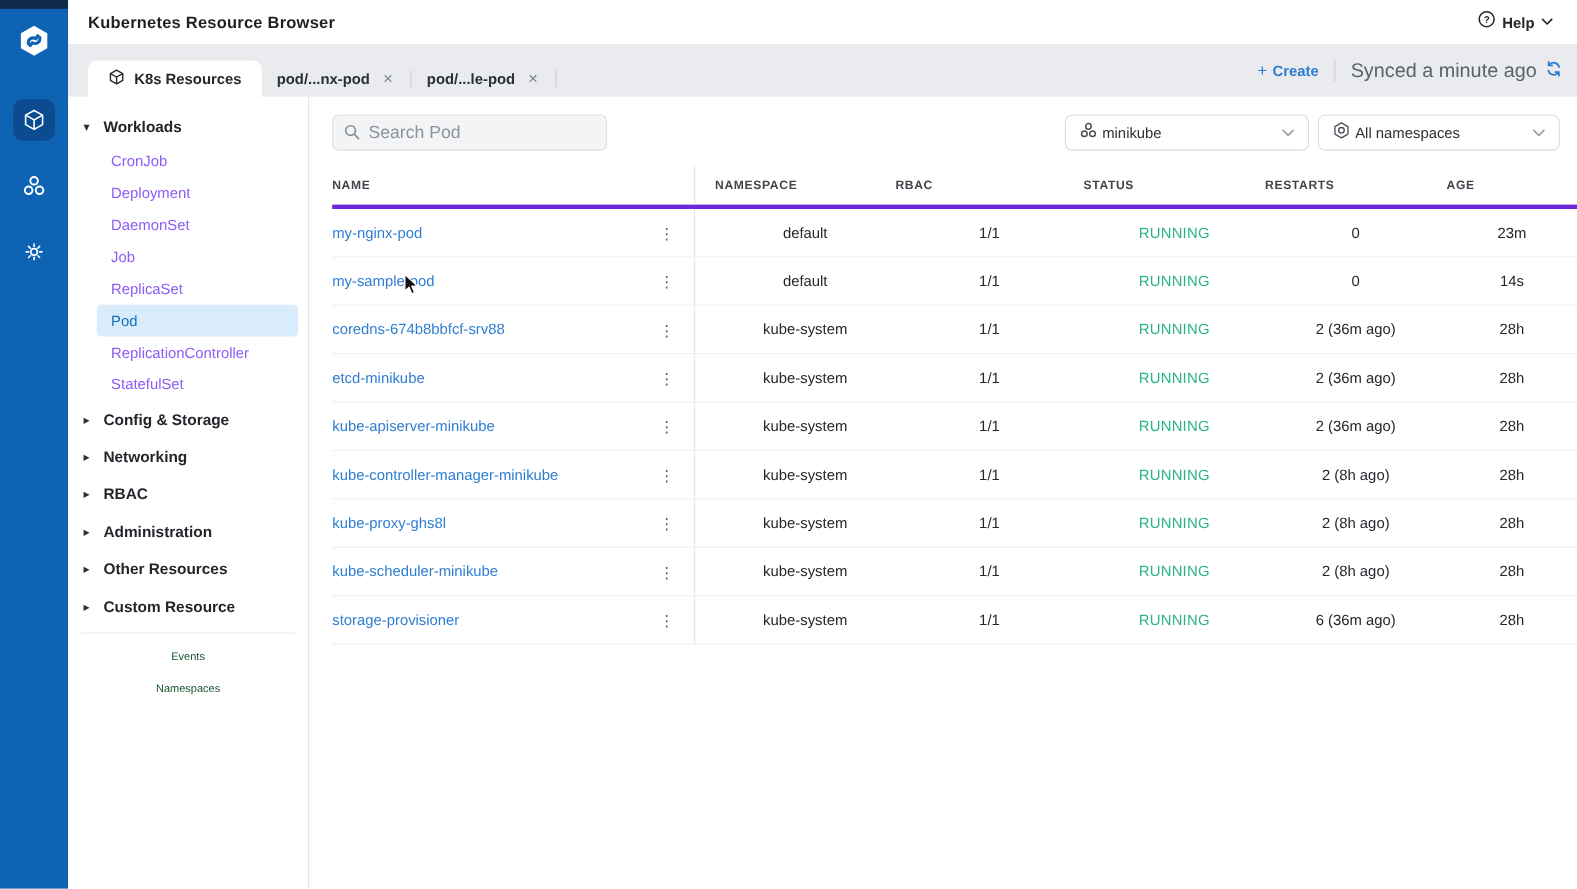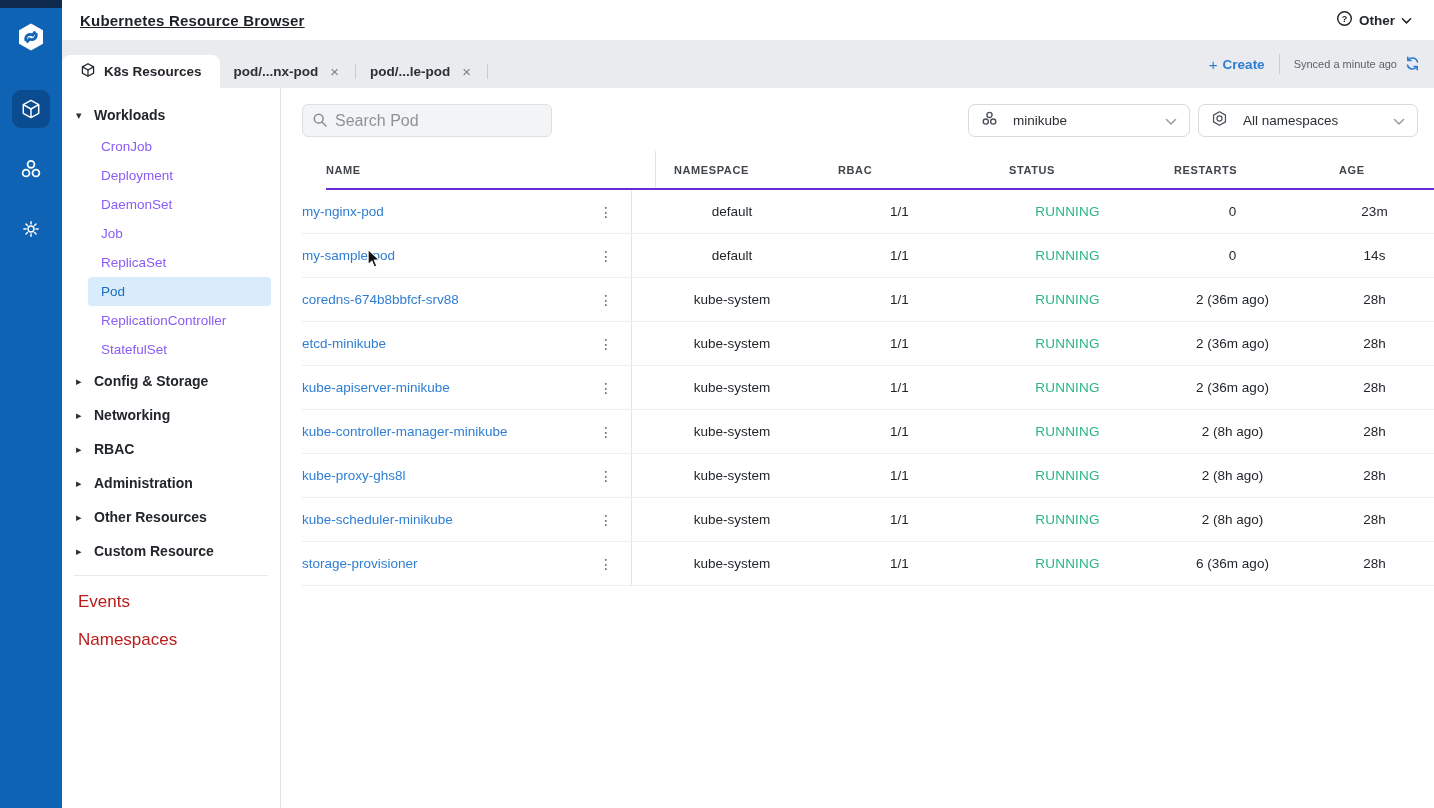--- a/index.html
+++ b/index.html
@@ -18,76 +18,76 @@
   .rail-nav { margin-top:36px; display:flex; flex-direction:column; align-items:center; gap:22px; }
   .rail-btn { width:38px; height:38px; border-radius:9px; display:flex; align-items:center; justify-content:center; cursor:pointer; }
   .rail-btn.active { background:#0b4b8f; }
   .rail-btn svg { display:block; }
 
   
   .col { flex:1; display:flex; flex-direction:column; min-width:0; }
 
   
   .hdr { height:40px; background:#ffffff; display:flex; align-items:center; padding:0 22px 0 18px; }
-  .hdr-title { font-size:15px; font-weight:700; color:#1d2126; letter-spacing:.2px;text-decoration:underline; }
+  .hdr-title { font-size:15px; font-weight:700; color:#1d2126; letter-spacing:.2px; }
   .hdr-right { margin-left:auto; display:flex; align-items:center; gap:6px; cursor:pointer; }
   .hdr-help-label { font-size:13.5px; color:#23272c; font-weight:600; }
 
   
-  .tabstrip { height:48px; background:#e9ebee; display:flex; align-items:flex-end; }
+  .tabstrip { height:48px; background:#e9ebee; display:flex; align-items:flex-end; padding-left:18px; }
   .tabs { display:flex; align-items:flex-end; height:100%; }
   .tab-active { height:33px; background:#ffffff; border-radius:8px 8px 0 0; display:flex; align-items:center; gap:8px;
                 padding:0 18px; font-size:13.5px; font-weight:700; color:#23272c; cursor:pointer; }
   .tab { position:relative; height:33px; display:flex; align-items:center; gap:9px; padding:0 14px;
          font-size:13.5px; font-weight:700; color:#2b3036; cursor:pointer; }
   .tab::after { content:''; position:absolute; right:0; top:9px; bottom:9px; width:1px; background:#c9ccd2; }
   .tab .close { color:#7d838b; font-size:15px; font-weight:400; line-height:1; padding:2px 3px; cursor:pointer; }
   .strip-right { margin-left:auto; display:flex; align-items:center; align-self:center; padding-right:14px; gap:14px; }
   .create-btn { display:flex; align-items:center; gap:5px; color:#2e7cd0; font-size:13.5px; font-weight:700; cursor:pointer; }
   .create-plus { font-size:15px; font-weight:400; }
   .strip-sep { width:1px; height:20px; background:#c9ccd2; }
-  .synced { display:flex; align-items:center; gap:8px; color:#5b6269; font-size:11px; }
+  .synced { display:flex; align-items:center; gap:8px; color:#5b6269; font-size:18px; }
   .synced svg { cursor:pointer; }
 
   
   .content { flex:1; display:flex; min-height:0; background:#ffffff; }
 
   
   .sidebar { width:219px; flex:0 0 219px; border-right:1px solid #e2e4e8; padding-top:10px; overflow:hidden; }
   .side-group-hdr { display:flex; align-items:center; gap:8px; padding:9px 14px; font-size:14px; font-weight:700; color:#22262b; cursor:pointer; }
   .side-caret { font-size:11px; color:#2b3036; width:10px; }
   .side-items { list-style:none; }
   .side-item { margin:0 9px 0 26px; padding:7px 13px; font-size:13.5px; color:#8b5cf6; border-radius:4px; cursor:pointer; }
   .side-item.selected { background:#d9ecfc; color:#1a6dbe; }
   .side-sections { list-style:none; }
   .side-divider { border-top:1px solid #e7e9ec; margin:7px 12px; }
   .side-bottom { list-style:none; }
-  .side-bottom-item { padding:9px 16px; font-size:17px; color:#b91c1c; cursor:pointer; }
+  .side-bottom-item { padding:9px 16px; font-size:10px; color:#14532d; cursor:pointer;text-align:center; }
 
   
   .main { flex:1; min-width:0; padding:16px 0 0 21px; position:relative; }
   .toolbar { display:flex; align-items:center; margin-right:16px; }
   .search-box { position:relative; width:250px; height:33px; }
   .search-box input { width:100%; height:100%; background:#f3f4f6; border:1px solid #dcdfe3; border-radius:6px;
                       padding:0 10px 0 32px; font-size:16px; color:#2b3036; outline:none;
                       font-family:"Liberation Sans","DejaVu Sans",sans-serif; }
   .search-box input::placeholder { color:#8d939b; }
   .search-box svg { position:absolute; left:10px; top:8px; }
   .toolbar-right { margin-left:auto; display:flex; gap:8px; }
   .dropdown { height:33px; background:#ffffff; border:1px solid #d7dade; border-radius:7px;
-              display:flex; align-items:center; gap:15px; padding:0 12px; cursor:pointer; }
+              display:flex; align-items:center; gap:4px; padding:0 12px; cursor:pointer; }
   .dd-cluster { width:222px; }
   .dd-ns { width:220px; }
   .dd-label { font-size:13.5px; color:#2b3036; }
   .dd-chevron { margin-left:auto; }
 
   
   .table { margin-top:14px; }
   .tgrid { display:grid; grid-template-columns:330px 182px 171px 165px 165px 1fr; align-items:center; }
-  .thead { height:39px; border-bottom:2px solid #6d28d9;margin-left:24px; }
+  .thead { height:39px; border-bottom:4px solid #6d28d9; }
   .th { font-size:11px; font-weight:700; letter-spacing:.6px; color:#40454c; }
   .th.ns-col, .td.ns-col { padding-left:18px; }
   .name-col { height:100%; display:flex; align-items:center; border-right:1px solid #e3e5e8; }
   .trow { height:44px; border-bottom:1px solid #edeff1; cursor:default;text-align:center; }
   .td { font-size:13.5px; color:#23272c; }
   .td.name-col { justify-content:space-between; padding-right:13px; }
   .pod-link { color:#2f7ed2; cursor:pointer; }
   .kebab { color:#5a6067; font-size:14px; line-height:1; padding:2px 5px; cursor:pointer; }
   .status-cell { color:#2cb487; font-weight:500; letter-spacing:.2px; }
 
@@ -151,21 +151,21 @@
 
     <div class="hdr">
       <div class="hdr-title">Kubernetes Resource Browser</div>
       <div class="hdr-right">
         <span>
           <svg width="17" height="17" viewBox="0 0 18 18">
               <circle cx="9" cy="9" r="7.2" fill="none" stroke="#23272c" stroke-width="1.5"></circle>
             <text x="9" y="12.4" text-anchor="middle" font-size="9.5" font-weight="bold" fill="#23272c" font-family="Liberation Sans, sans-serif">?</text>
             </svg>
         </span>
-        <span class="hdr-help-label">Other</span>
+        <span class="hdr-help-label">Help</span>
         <span>
           <svg width="11" height="8" viewBox="0 0 12 8">
               <polyline points="1.5,1.5 6,6 10.5,1.5" fill="none" stroke="#23272c" stroke-width="1.7" stroke-linecap="round" stroke-linejoin="round"></polyline>
             </svg>
         </span>
       </div>
     </div>
 
     <div class="tabstrip">
       <div class="tabs">

